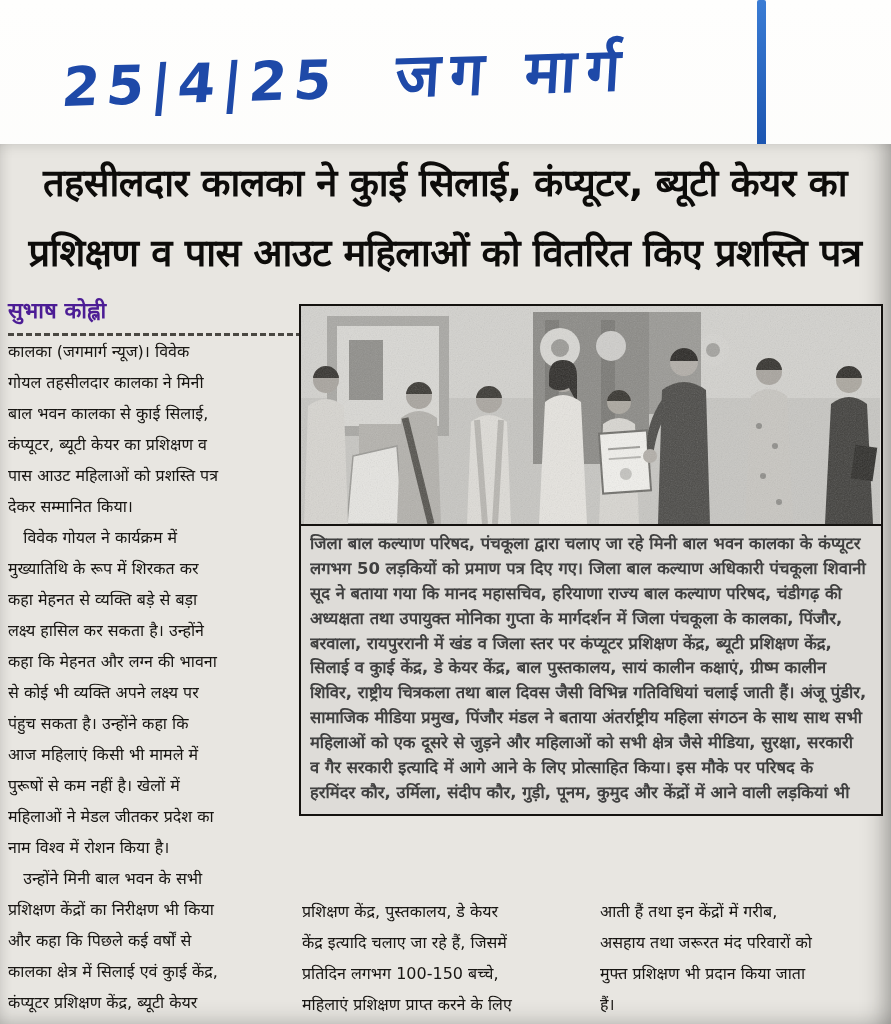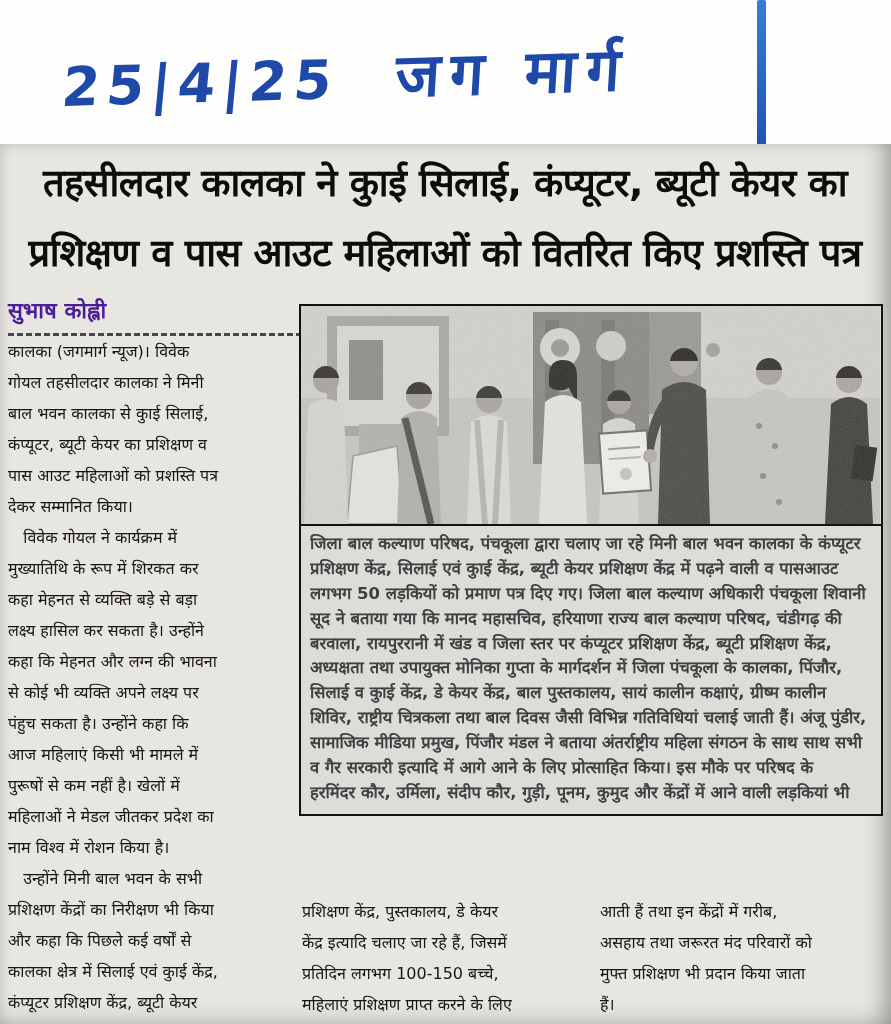--- a/index.html
+++ b/index.html
@@ -175,28 +175,28 @@
         <circle cx="548" cy="74" r="13" fill="#aba79f"></circle>
         <path d="M548,60 a13,13 0 0 1 13,12 l-26,0 a13,13 0 0 1 13,-12" fill="#302e2a"></path>
         <path d="M524,218 L530,98 Q548,84 566,98 L572,218 Z" fill="#41403d"></path>
         <rect x="552" y="140" width="22" height="34" fill="#2f2e2b" transform="rotate(8 563 157)"></rect>
 
         <rect x="0" y="0" width="579" height="218" filter="url(#grain)" opacity="0.22"></rect>
       </svg>
 
       <div class="caption">
           <div class="cap-line">जिला बाल कल्याण परिषद, पंचकूला द्वारा चलाए जा रहे मिनी बाल भवन कालका के कंप्यूटर</div>
-          <div class="cap-line">प्रशिक्षण केंद्र, सिलाई एवं कुाई केंद्र, ब्यूटी केयर प्रशिक्षण केंद्र में पढ़ने वाली व पासआउट</div>
           <div class="cap-line">लगभग 50 लड़कियों को प्रमाण पत्र दिए गए। जिला बाल कल्याण अधिकारी पंचकूला शिवानी</div>
           <div class="cap-line">सूद ने बताया गया कि मानद महासचिव, हरियाणा राज्य बाल कल्याण परिषद, चंडीगढ़ की</div>
+          <div class="cap-line">अध्यक्षता तथा उपायुक्त मोनिका गुप्ता के मार्गदर्शन में जिला पंचकूला के कालका, पिंजौर,</div>
           <div class="cap-line">बरवाला, रायपुररानी में खंड व जिला स्तर पर कंप्यूटर प्रशिक्षण केंद्र, ब्यूटी प्रशिक्षण केंद्र,</div>
-          <div class="cap-line">अध्यक्षता तथा उपायुक्त मोनिका गुप्ता के मार्गदर्शन में जिला पंचकूला के कालका, पिंजौर,</div>
           <div class="cap-line">सिलाई व कुाई केंद्र, डे केयर केंद्र, बाल पुस्तकालय, सायं कालीन कक्षाएं, ग्रीष्म कालीन</div>
           <div class="cap-line">शिविर, राष्ट्रीय चित्रकला तथा बाल दिवस जैसी विभिन्न गतिविधियां चलाई जाती हैं। अंजू पुंडीर,</div>
           <div class="cap-line">सामाजिक मीडिया प्रमुख, पिंजौर मंडल ने बताया अंतर्राष्ट्रीय महिला संगठन के साथ साथ सभी</div>
+          <div class="cap-line">महिलाओं को एक दूसरे से जुड़ने और महिलाओं को सभी क्षेत्र जैसे मीडिया, सुरक्षा, सरकारी</div>
           <div class="cap-line">व गैर सरकारी इत्यादि में आगे आने के लिए प्रोत्साहित किया। इस मौके पर परिषद के</div>
           <div class="cap-line">हरमिंदर कौर, उर्मिला, संदीप कौर, गुड़ी, पूनम, कुमुद और केंद्रों में आने वाली लड़कियां भी</div>
         </div>
     </div>
 
     <div class="col mid-col"><div class="line">प्रशिक्षण केंद्र, पुस्तकालय, डे केयर</div><div class="line">केंद्र इत्यादि चलाए जा रहे हैं, जिसमें</div><div class="line">प्रतिदिन लगभग 100-150 बच्चे,</div><div class="line">महिलाएं प्रशिक्षण प्राप्त करने के लिए</div></div>
 
     <div class="col right-col"><div class="line">आती हैं तथा इन केंद्रों में गरीब,</div><div class="line">असहाय तथा जरूरत मंद परिवारों को</div><div class="line">मुफ्त प्रशिक्षण भी प्रदान किया जाता</div><div class="line">हैं।</div></div>
 
   </div>

